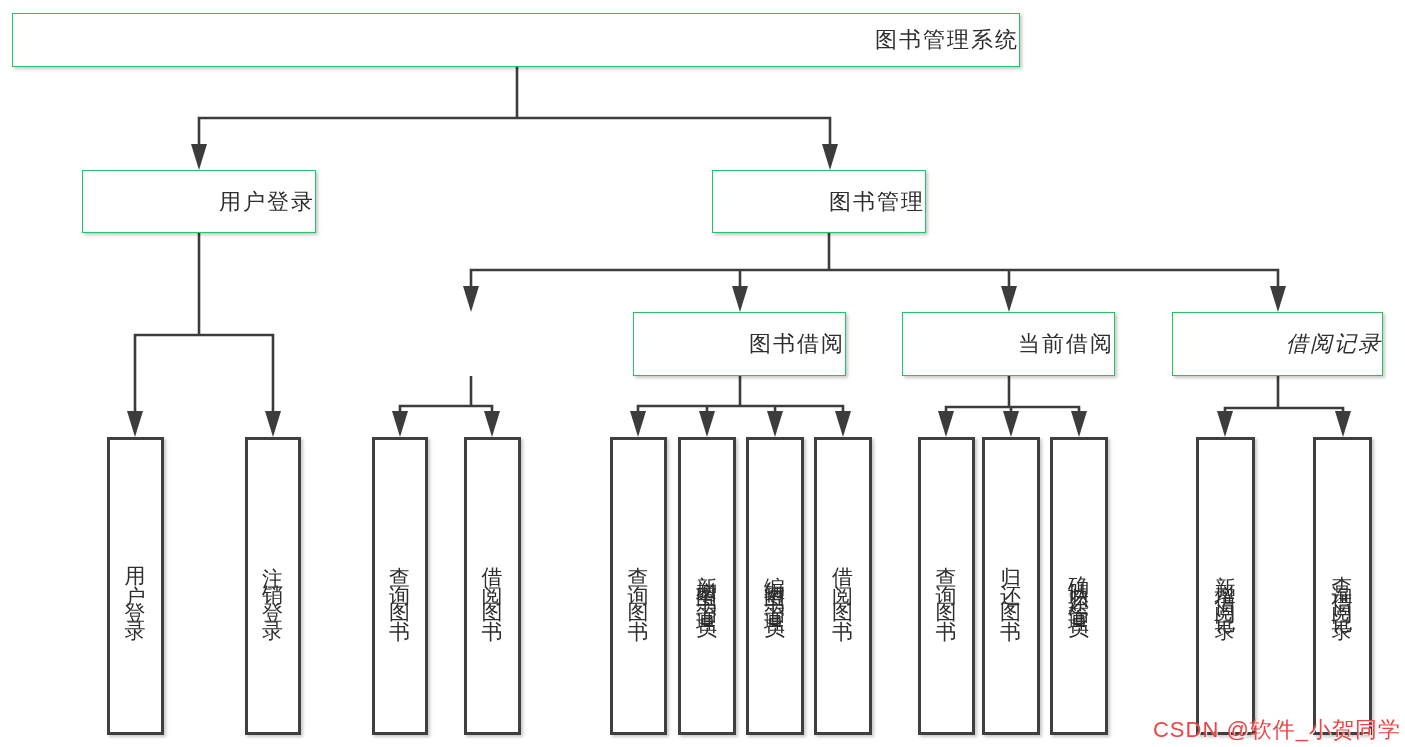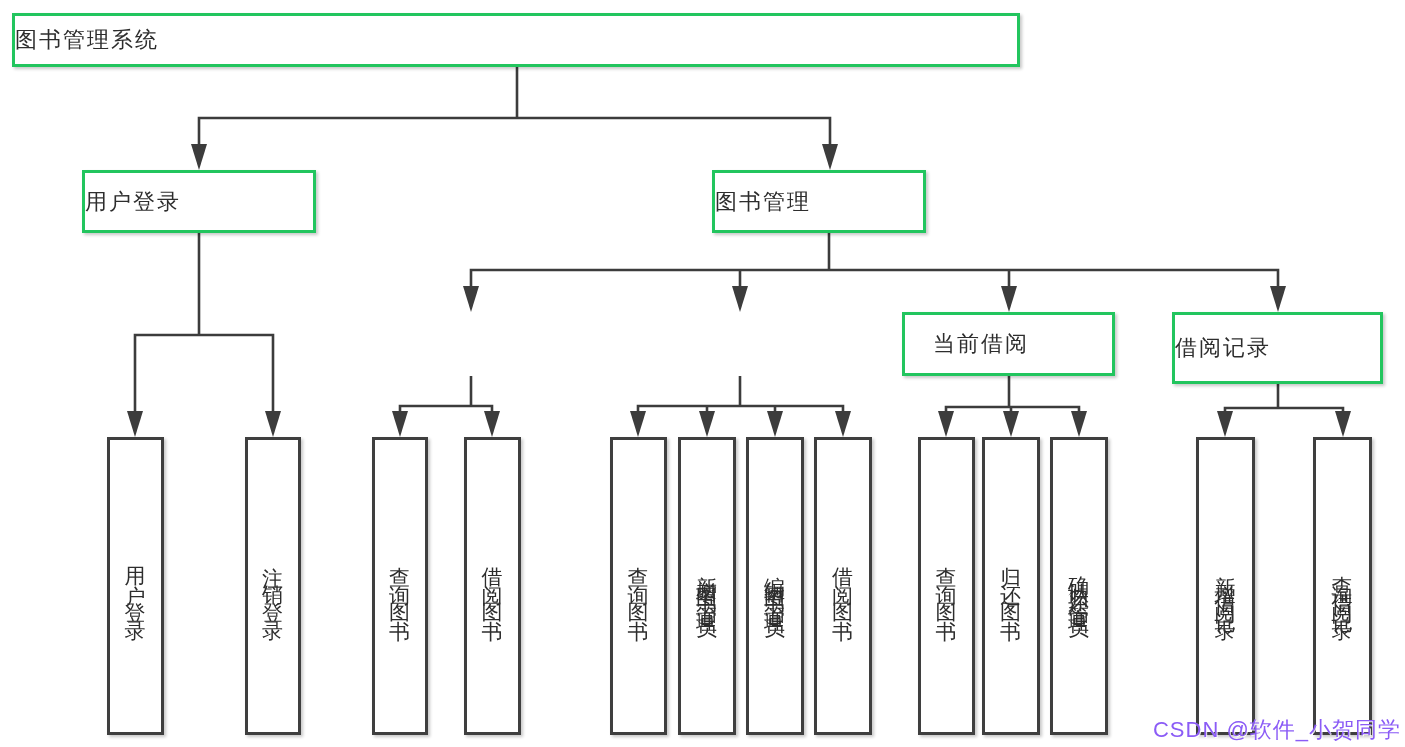--- a/index.html
+++ b/index.html
@@ -10,24 +10,24 @@
     background: #ffffff;
     font-family: "Liberation Sans", "DejaVu Sans", sans-serif;
     color: #2d2d2d;
     overflow: hidden;
   }
   #connectors { position: absolute; left: 0; top: 0; }
   .node {
     position: absolute;
     box-sizing: border-box;
     background: #ffffff;
-    border: 3px solid #22c55e;
+    border: 1px solid #22c55e;
     display: flex;
     align-items: center;
-    justify-content: flex-start;
+    justify-content: flex-end;
     box-shadow: 2px 2px 3px rgba(0,0,0,0.22);
     z-index: 2;
   }
   .node .lbl {
     font-size: 22px;
     letter-spacing: 2px;
     white-space: nowrap;
     color: #2d2d2d;
   }
   .leaf {
@@ -134,24 +134,27 @@
     <span class="lbl">图书管理系统</span>
   </div>
 
   <div class="node" style="left:82px; top:170px; width:234px; height:63px;">
     <span class="lbl">用户登录</span>
   </div>
   <div class="node" style="left:712px; top:170px; width:214px; height:63px;">
     <span class="lbl">图书管理</span>
   </div>
 
+  <div class="node" style="left:633px; top:312px; width:213px; height:64px;">
+    <span class="lbl">图书借阅</span>
+  </div>
   <div class="node" style="left:902px; top:312px; width:213px; height:64px;padding-left:28px;">
     <span class="lbl">当前借阅</span>
   </div>
-  <div class="node" style="left:1172px; top:312px; width:211px; height:72px;">
+  <div class="node" style="left:1172px; top:312px; width:211px; height:64px;font-style:italic;">
     <span class="lbl">借阅记录</span>
   </div>
 
   <div class="leaf" style="left:107px; width:57px;">
     <span class="vlbl">用户登录</span>
   </div>
   <div class="leaf" style="left:245px; width:56px;">
     <span class="vlbl">注销登录</span>
   </div>
 
@@ -185,15 +188,15 @@
     <span class="vlbl long">确认归还（管理员）</span>
   </div>
 
   <div class="leaf" style="left:1196px; width:59px;">
     <span class="vlbl mid">新增借阅记录</span>
   </div>
   <div class="leaf" style="left:1313px; width:59px;">
     <span class="vlbl mid">查询借阅记录</span>
   </div>
 
-  <div id="watermark" style="color: #8b5cf6;">CSDN @软件_小贺同学</div>
+  <div id="watermark" style="color: #ef4444;">CSDN @软件_小贺同学</div>
 
 </div>
 
 </body></html>

